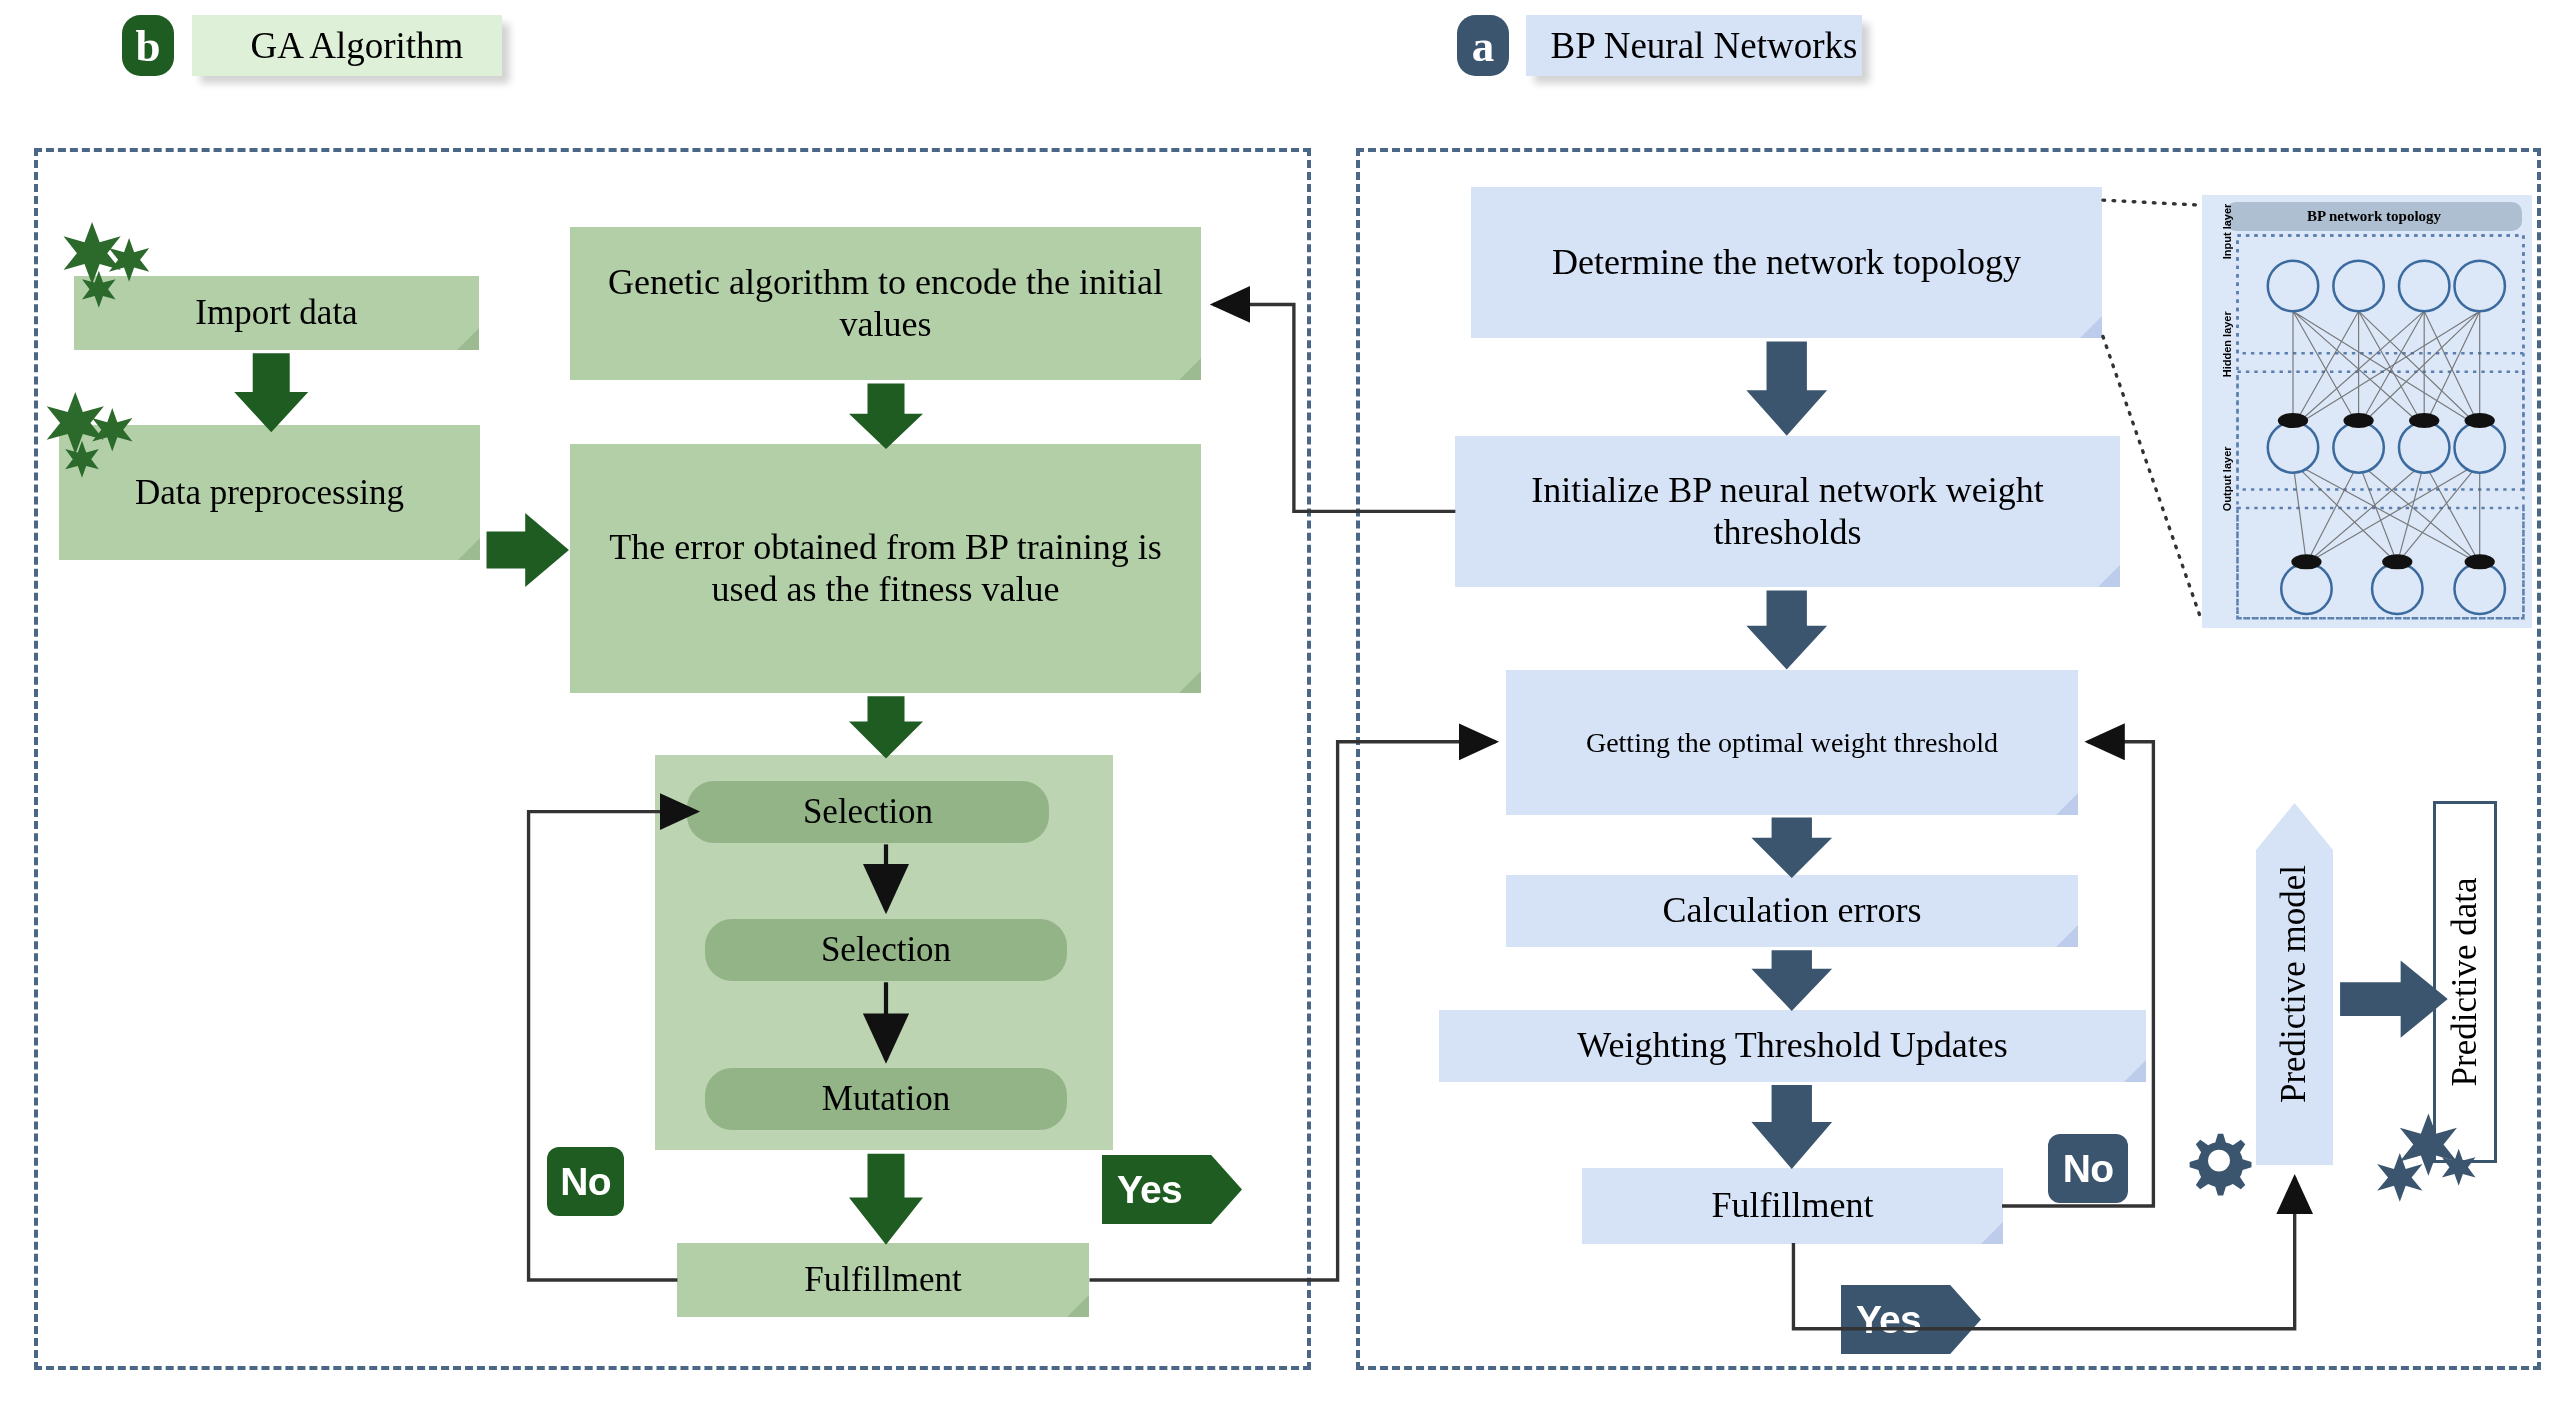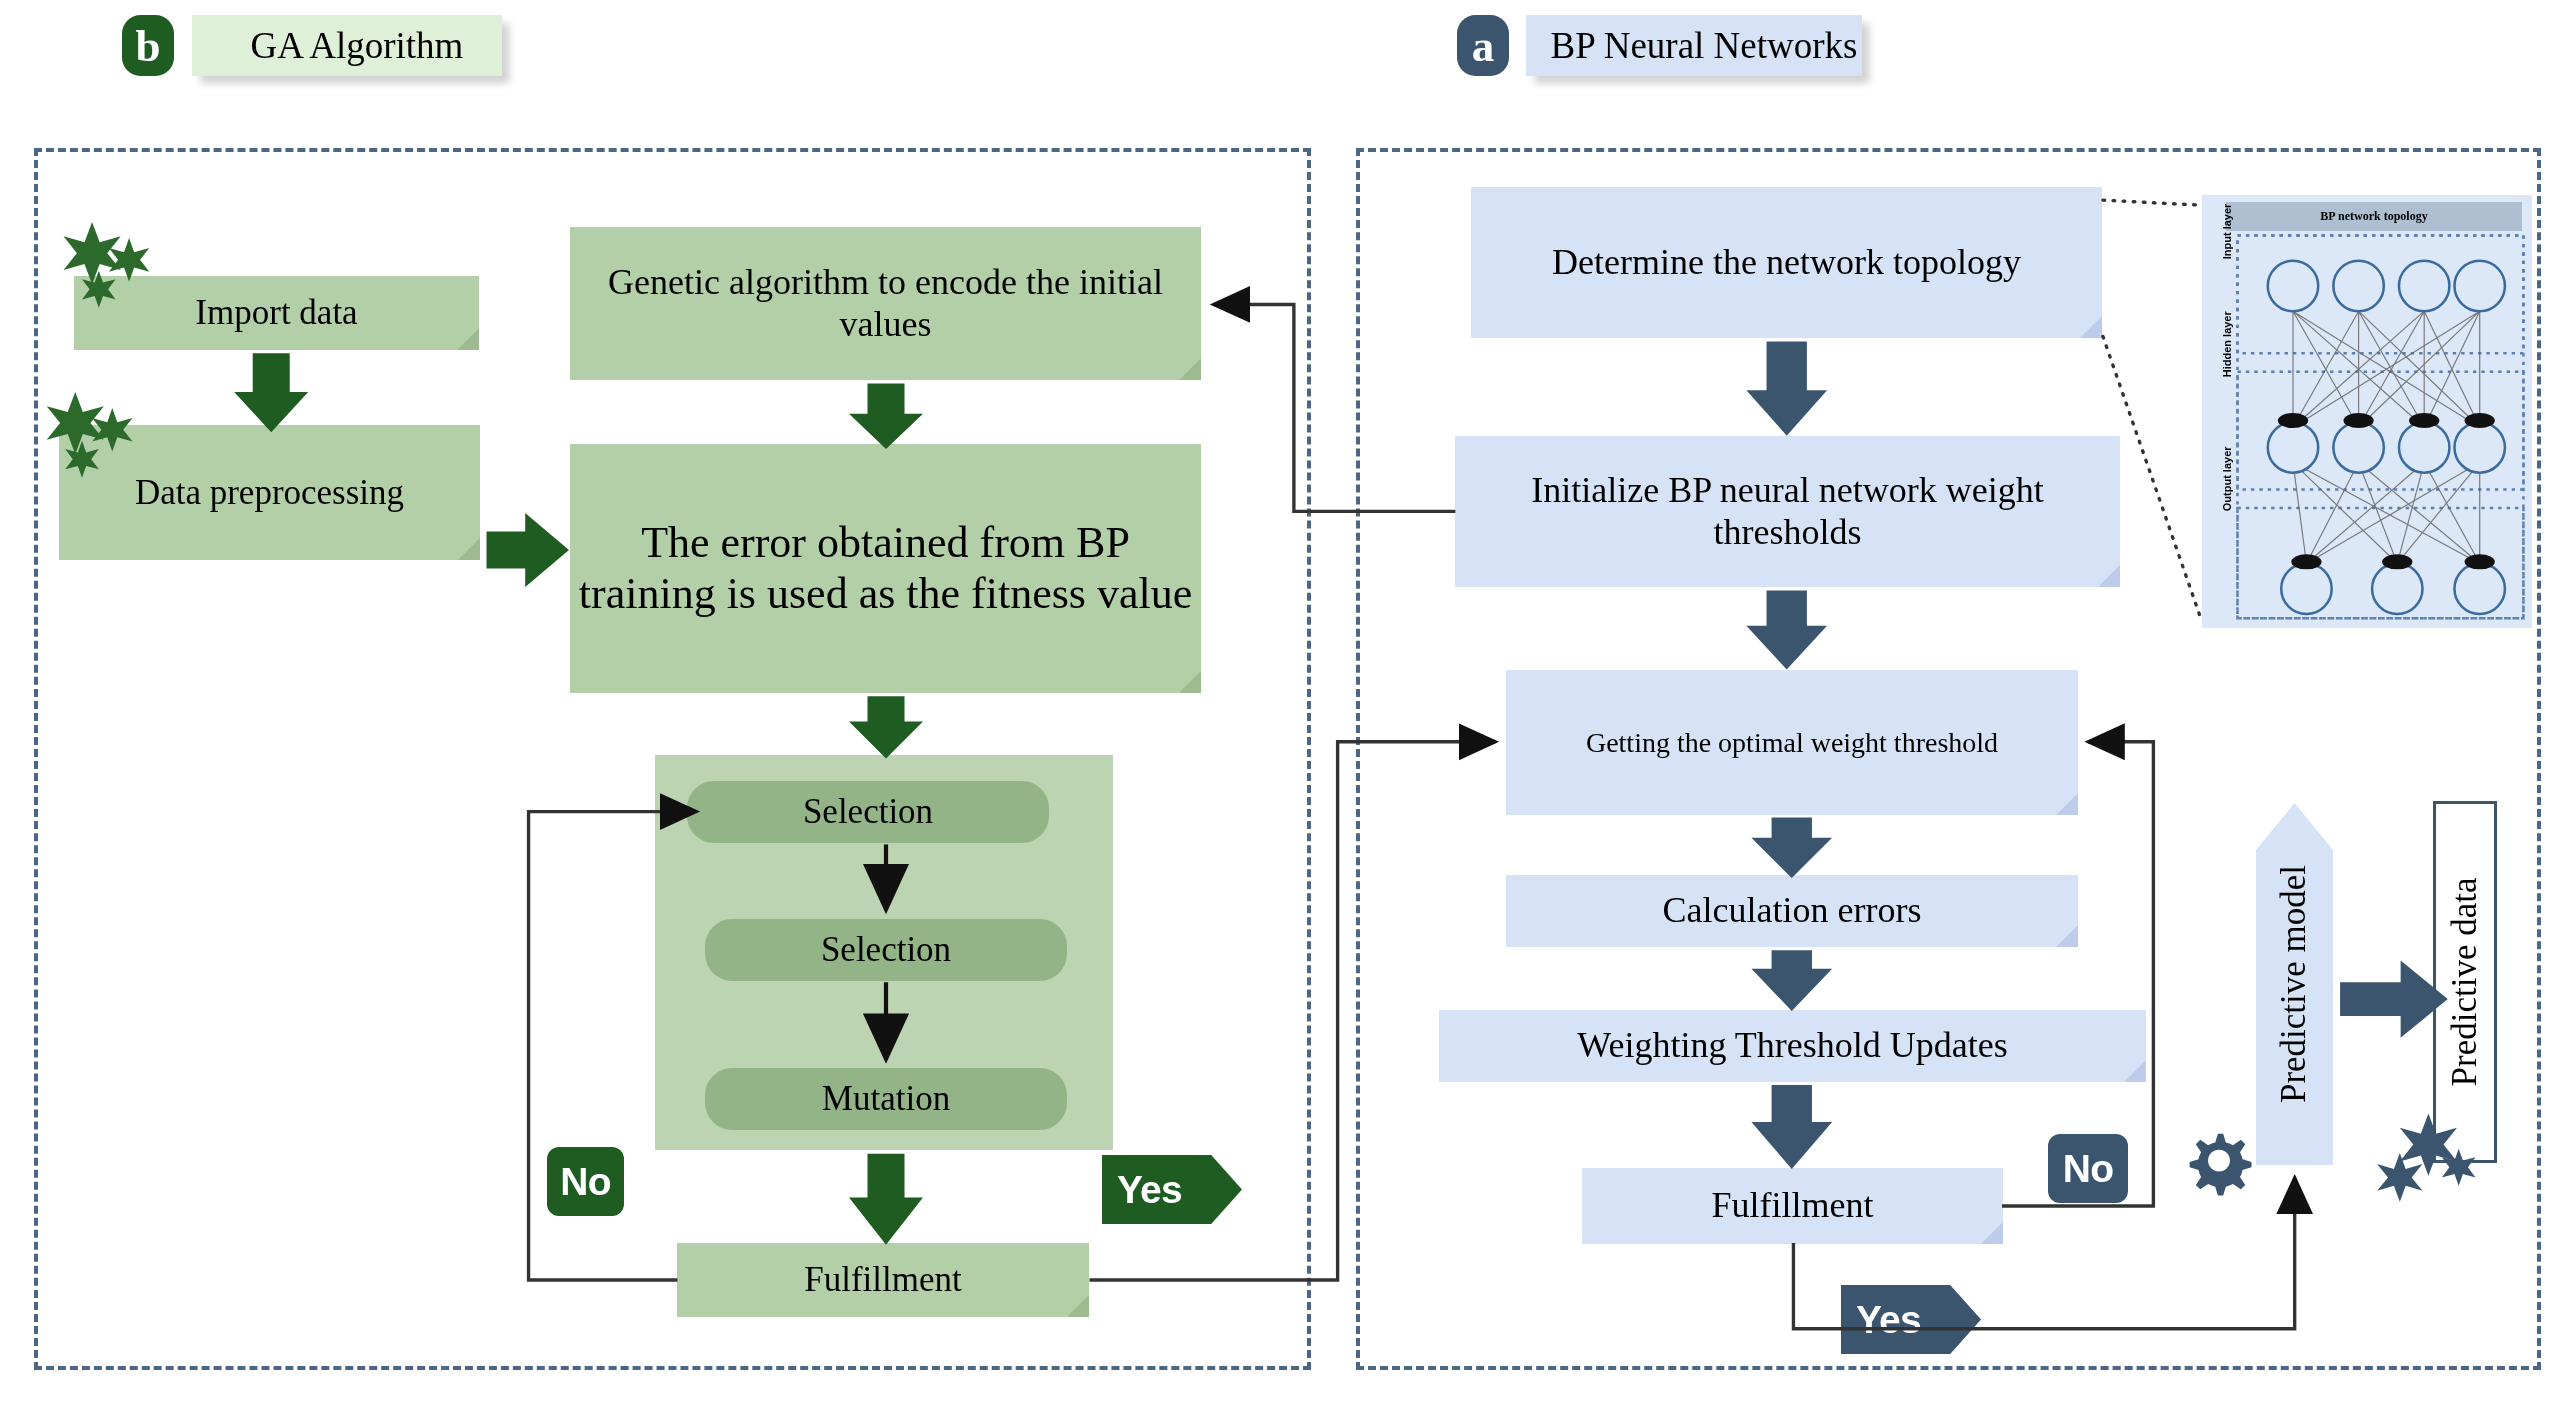--- a/index.html
+++ b/index.html
@@ -87,21 +87,21 @@
     </svg>
 </div>
 
 <div class="pbox green" style="left:570px;top:227px;width:631px;height:153px;font-size:36px;">
   <span class="t">Genetic algorithm to encode the initial values</span>
   <svg class="fold" viewBox="0 0 26 26">
       <polygon points="0,26 26,26 26,0" fill="#9cbb90"></polygon>
     </svg>
 </div>
 
-<div class="pbox green" style="left:570px;top:444px;width:631px;height:249px;font-size:44px;">
+<div class="pbox green" style="left:570px;top:444px;width:631px;height:249px;font-size:36px;">
   <span class="t">The error obtained from BP training is used as the fitness value</span>
   <svg class="fold" viewBox="0 0 26 26">
       <polygon points="0,26 26,26 26,0" fill="#9cbb90"></polygon>
     </svg>
 </div>
 
 <div class="grpbg" style="left:655px;top:755px;width:458px;height:395px;"></div>
 <div class="pill" style="left:687px;top:781px;width:362px;height:62px;font-size:35px;">
   <span>Selection</span>
 </div>
@@ -181,21 +181,21 @@
             clip-path:polygon(50% 0,100% 13%,100% 100%,0 100%,0 13%);">
   <span style="font-size:35px;">Predictive model</span>
 </div>
 
 <div class="rot" style="left:2433px;top:801px;width:64px;height:362px;background:#ffffff;
             border:3.4px solid #3b556e;box-sizing:border-box;">
   <span style="font-size:35px;">Predictive data</span>
 </div>
 
 <div class="inset" style="left:2202px;top:195px;width:330px;height:433px;"></div>
-<div class="insetTitle" style="left:2226px;top:202px;width:296px;height:29px;font-size:12px;">
+<div class="insetTitle" style="left:2226px;top:202px;width:296px;height:29px;font-size:15px;border-radius:10px;">
   <span>BP network topology</span>
 </div>
 <div class="layerLbl" style="left:2218px;top:244px;width:18.5px;height:118px;">
   <span>Input layer</span>
 </div>
 <div class="layerLbl" style="left:2218px;top:362px;width:18.5px;height:126px;">
   <span>Hidden layer</span>
 </div>
 <div class="layerLbl" style="left:2218px;top:496px;width:18.5px;height:126px;">
   <span>Output layer</span>

